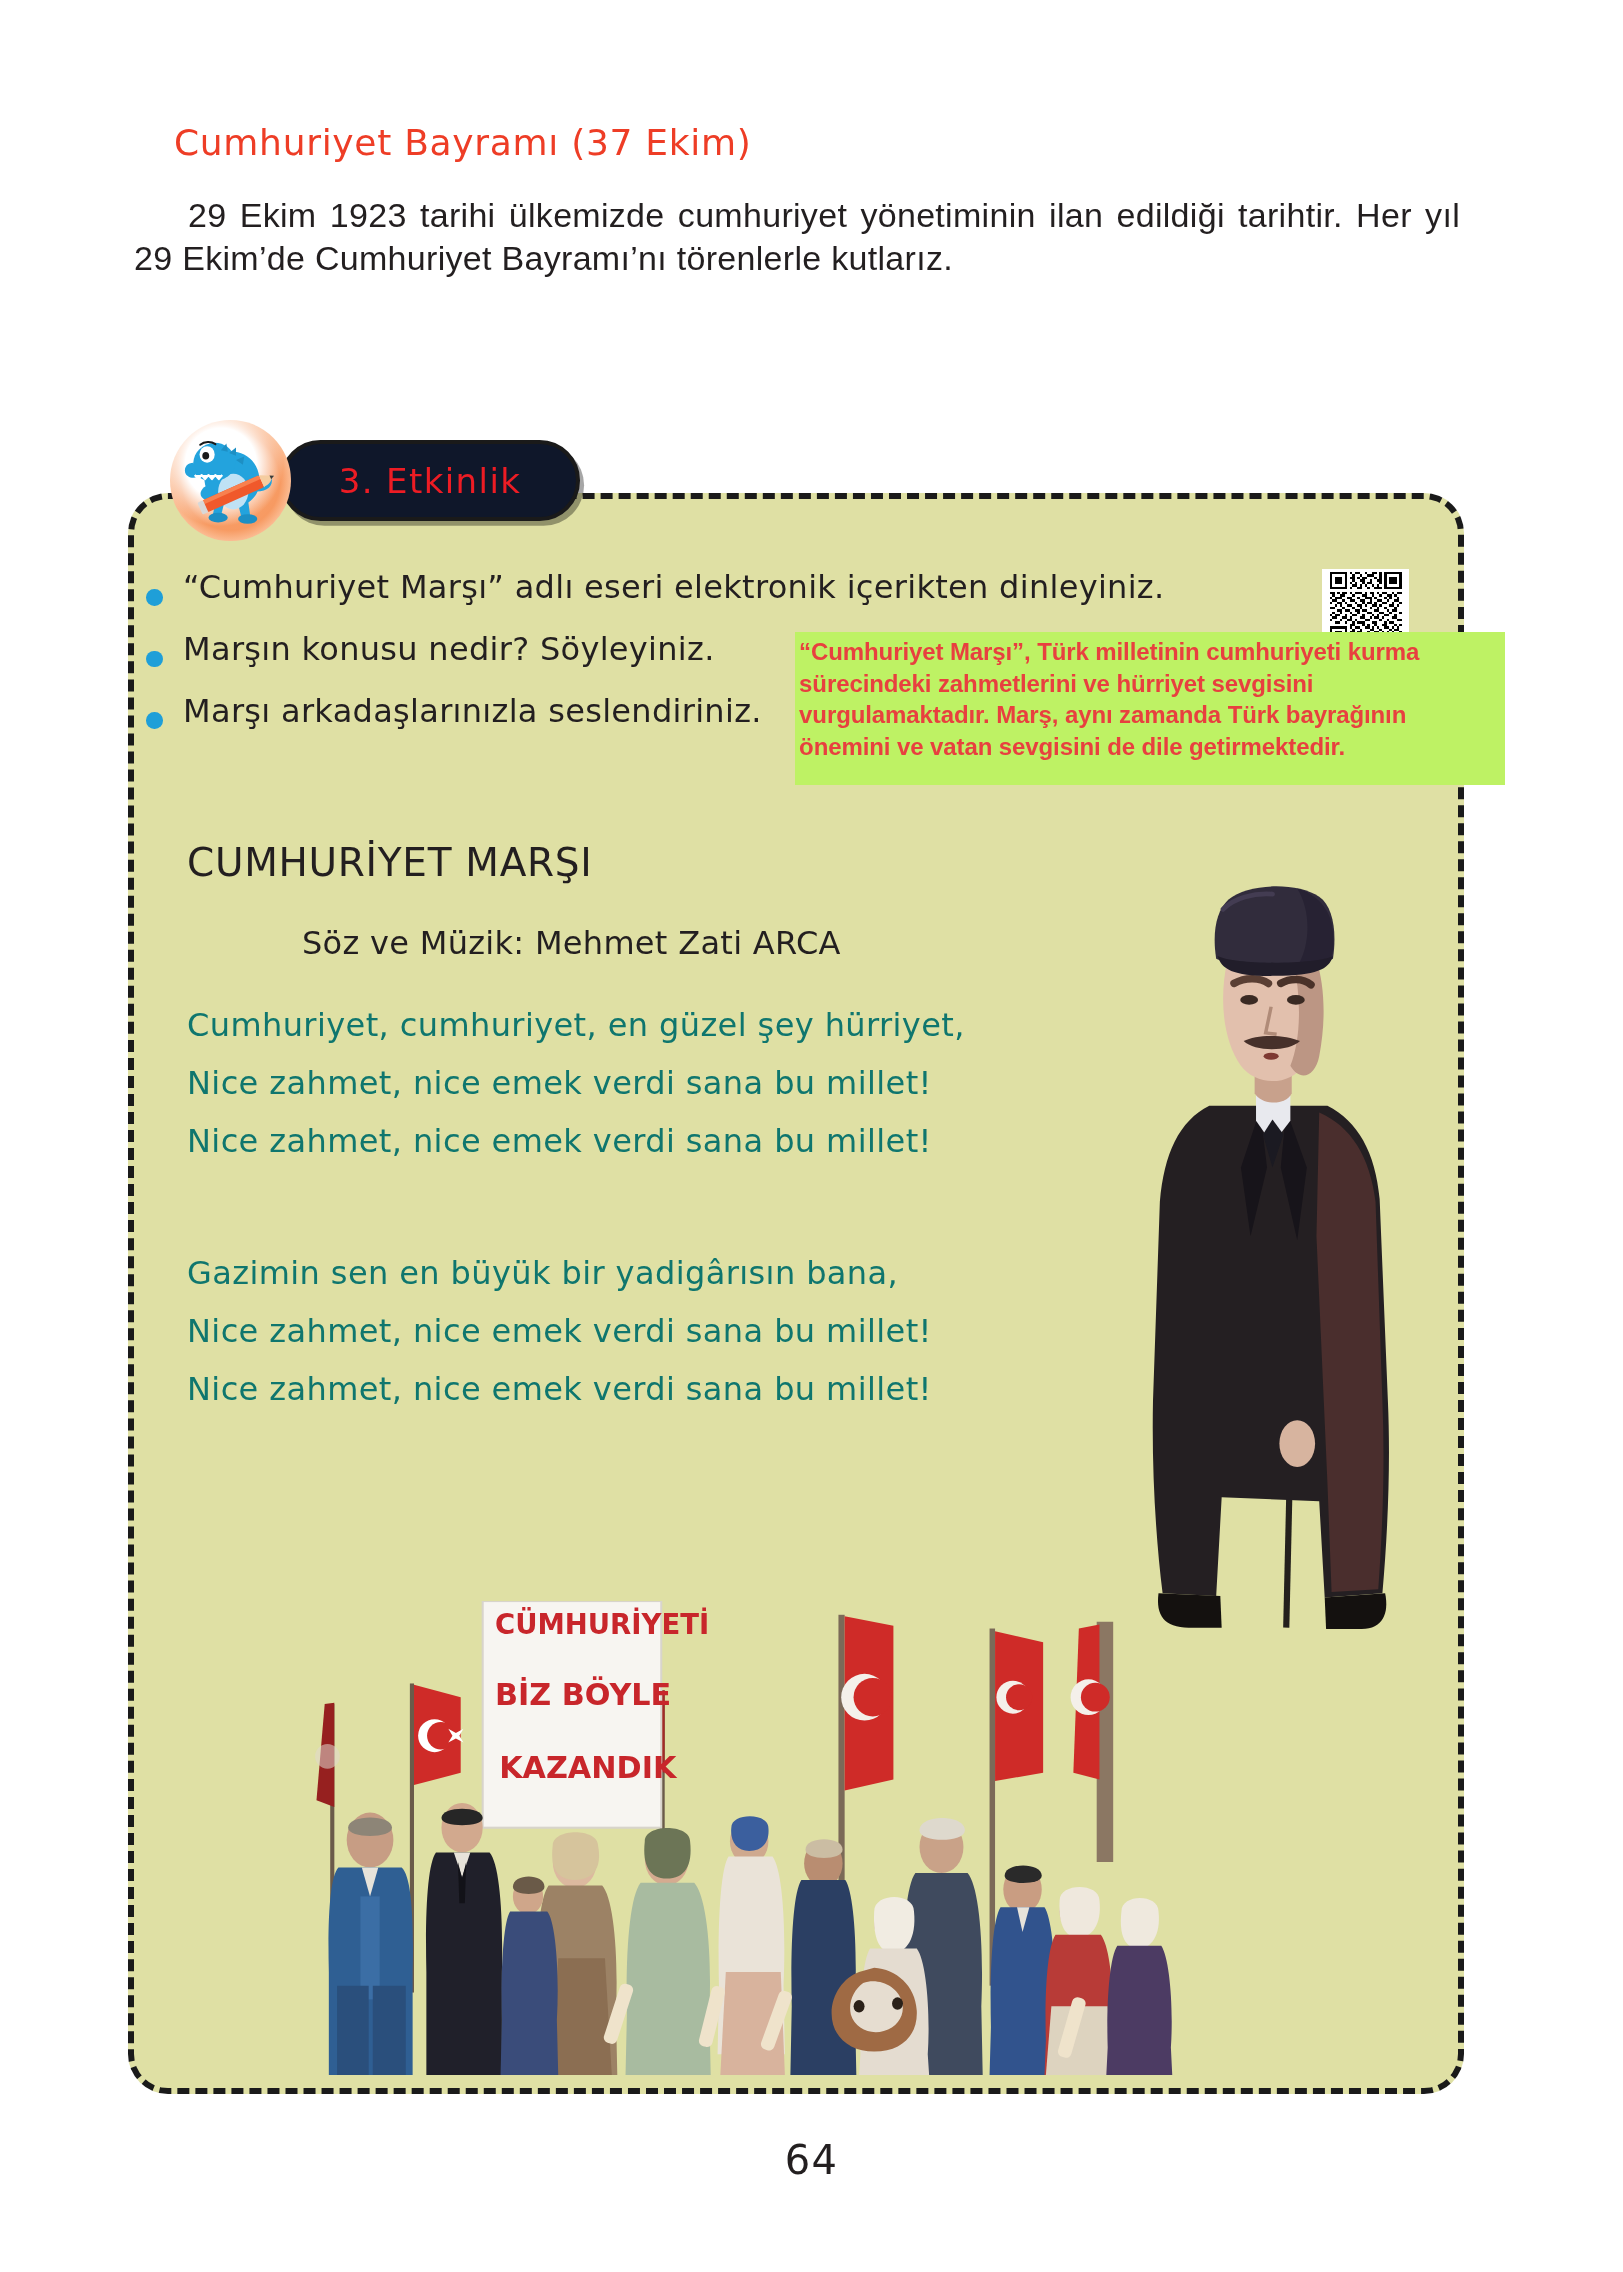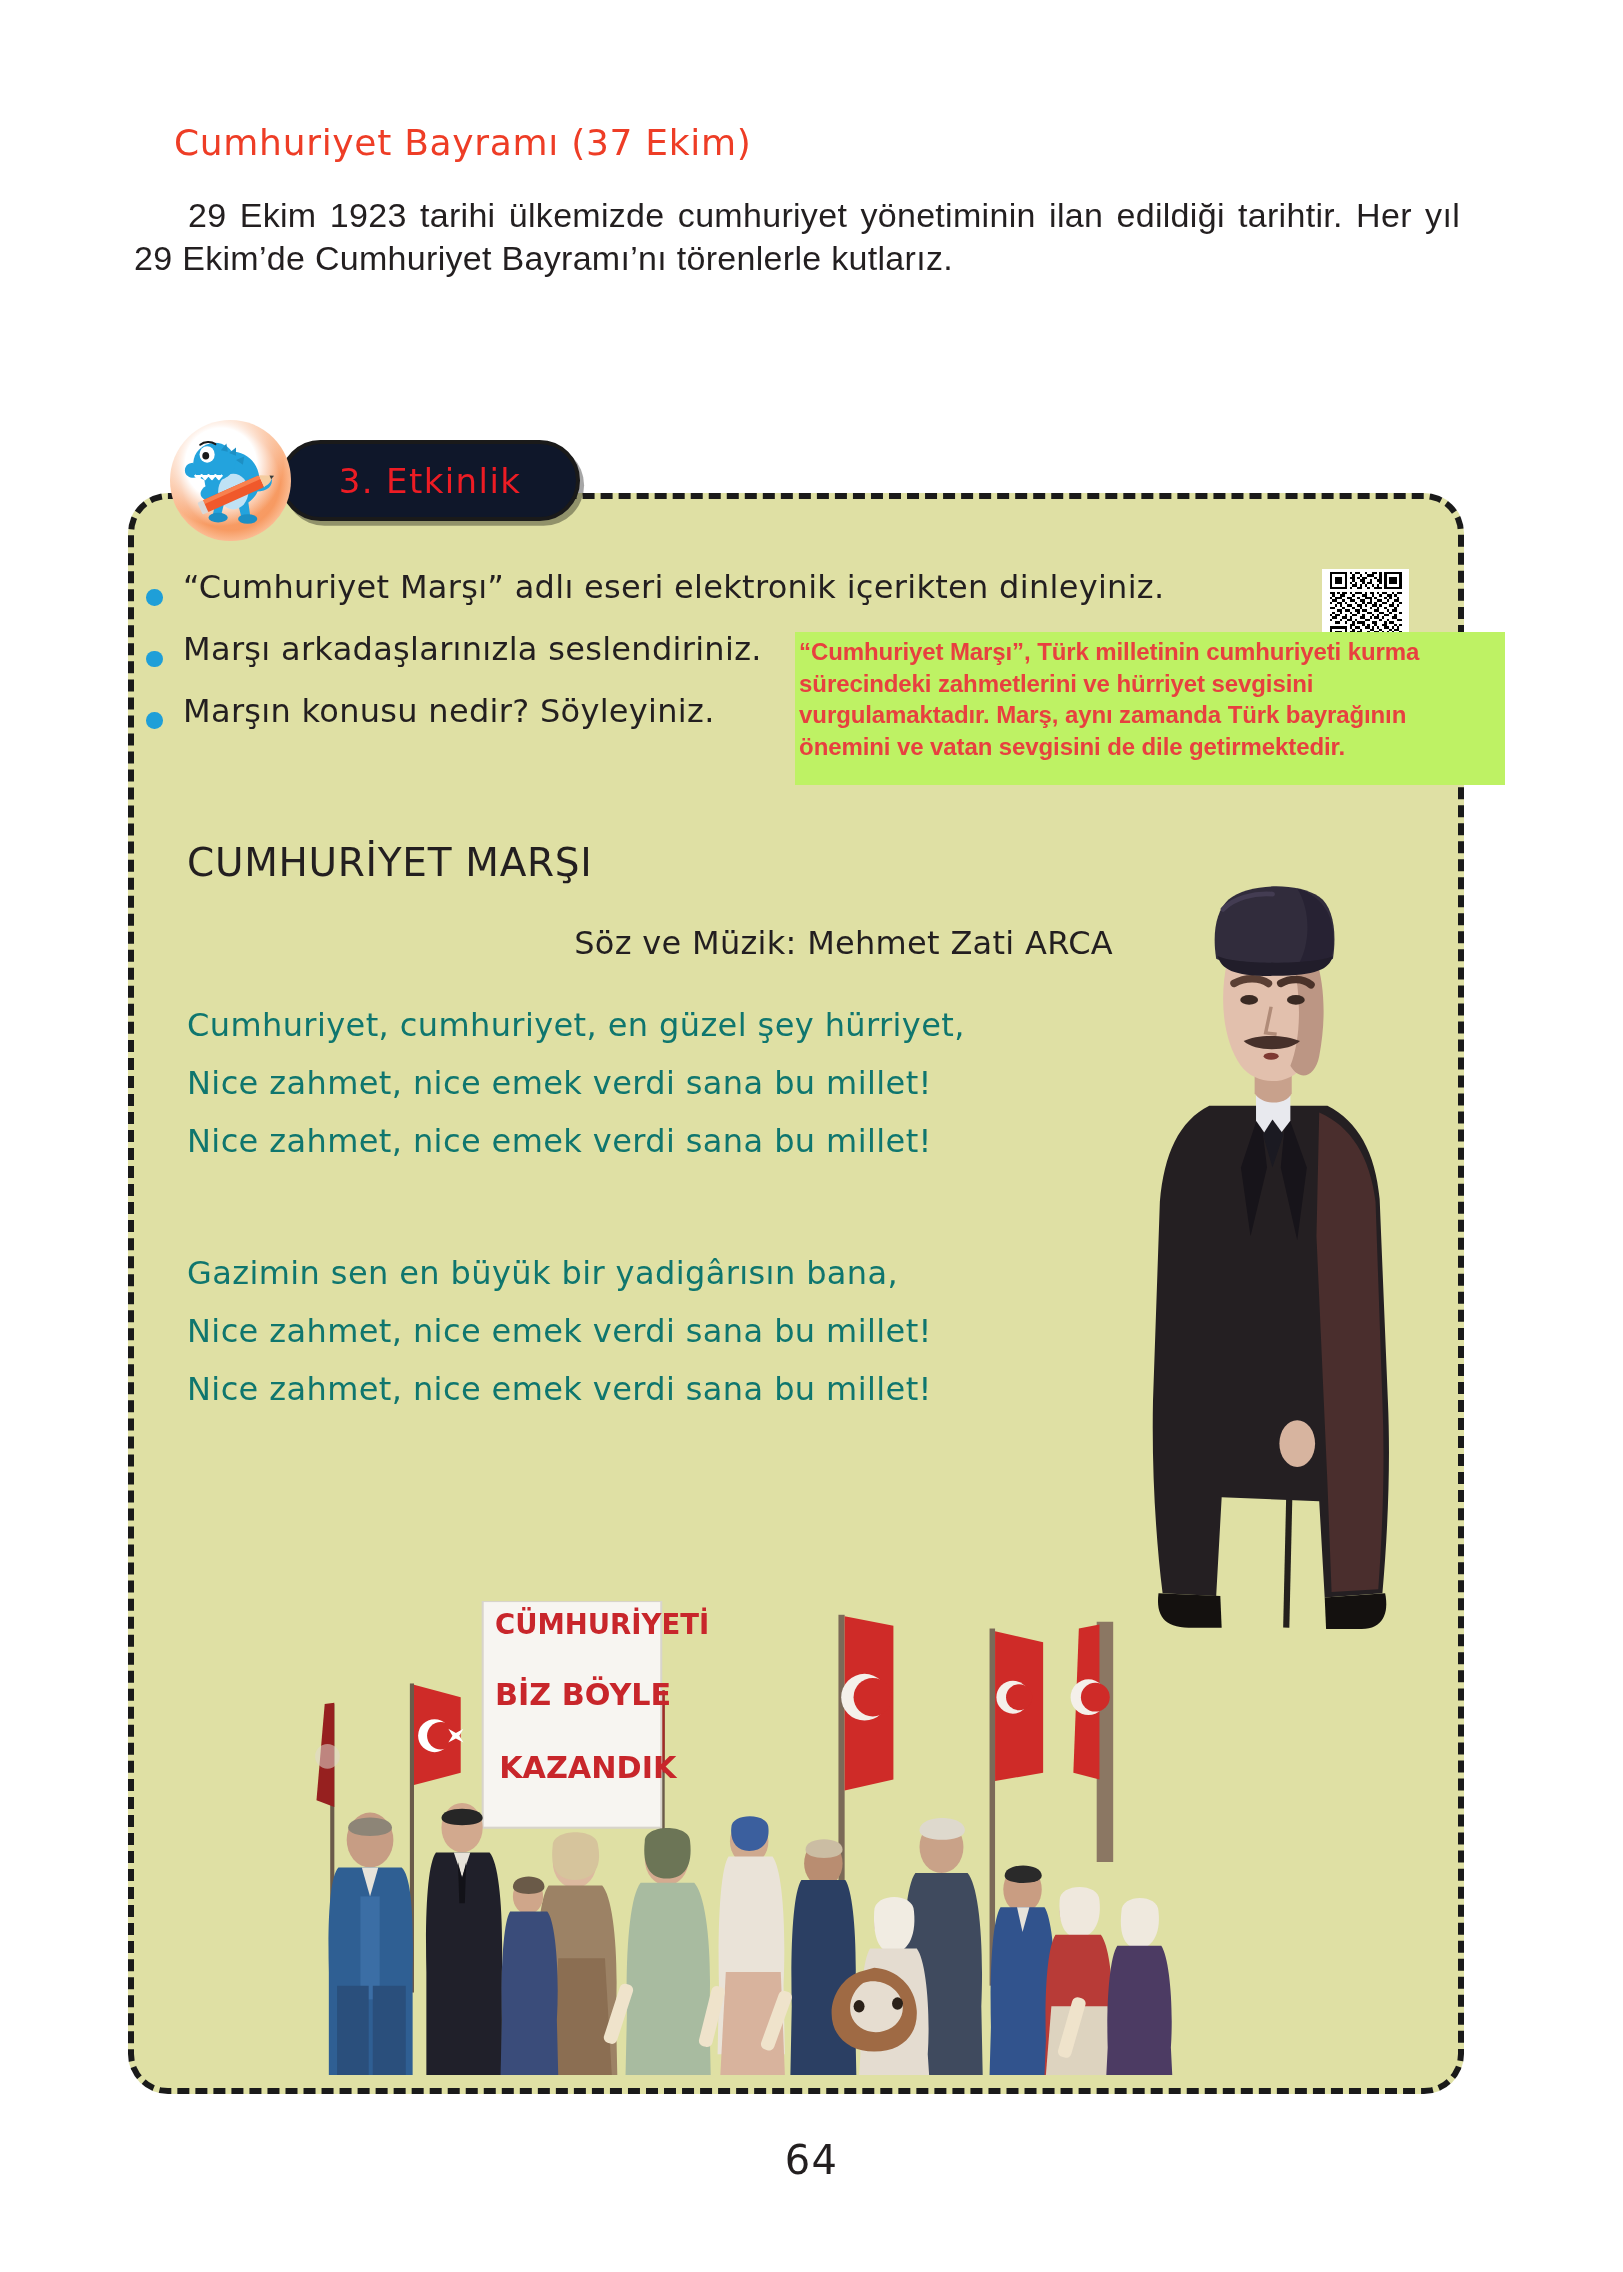--- a/index.html
+++ b/index.html
@@ -176,21 +176,21 @@
     font-size: 39px;
     color: #231f20;
     letter-spacing: 0.7px;
     white-space: nowrap;
   }
   .anthem-credit {
     position: absolute;
     left: 302px;
     top: 924px;
     width: 811px;
-    text-align: right;
+    text-align: left;
     font-family: "DejaVu Sans", sans-serif;
     font-size: 32px;
     color: #231f20;
     letter-spacing: 0.3px;
     white-space: nowrap;
   }
   .lyrics {
     position: absolute;
     left: 187px;
     top: 996px;
@@ -292,25 +292,25 @@
   </svg>
 </div>
 
 <div class="bullets">
   <div class="bullet-row">
     <span class="bullet-dot"></span>
     <span class="bullet-text">“Cumhuriyet Marşı” adlı eseri elektronik içerikten dinleyiniz.</span>
   </div>
   <div class="bullet-row">
     <span class="bullet-dot"></span>
-    <span class="bullet-text">Marşı arkadaşlarınızla seslendiriniz.</span>
+    <span class="bullet-text">Marşın konusu nedir? Söyleyiniz.</span>
   </div>
   <div class="bullet-row">
     <span class="bullet-dot"></span>
-    <span class="bullet-text">Marşın konusu nedir? Söyleyiniz.</span>
+    <span class="bullet-text">Marşı arkadaşlarınızla seslendiriniz.</span>
   </div>
 </div>
 
 <div class="qr-code">
   <svg viewBox="0 0 29 29" xmlns="http://www.w3.org/2000/svg" shape-rendering="crispEdges">
     <rect width="29" height="29" fill="#ffffff"></rect>
     <g fill="#000000">
       <path d="M0 0h7v7h-7z M1 1h5v5h-5z" fill-rule="evenodd"></path>
       <rect x="2" y="2" width="3" height="3"></rect>
       <path d="M22 0h7v7h-7z M23 1h5v5h-5z" fill-rule="evenodd"></path>

